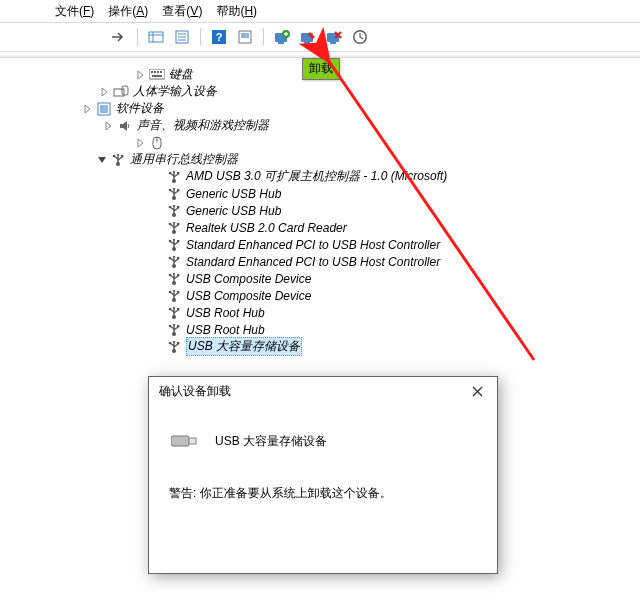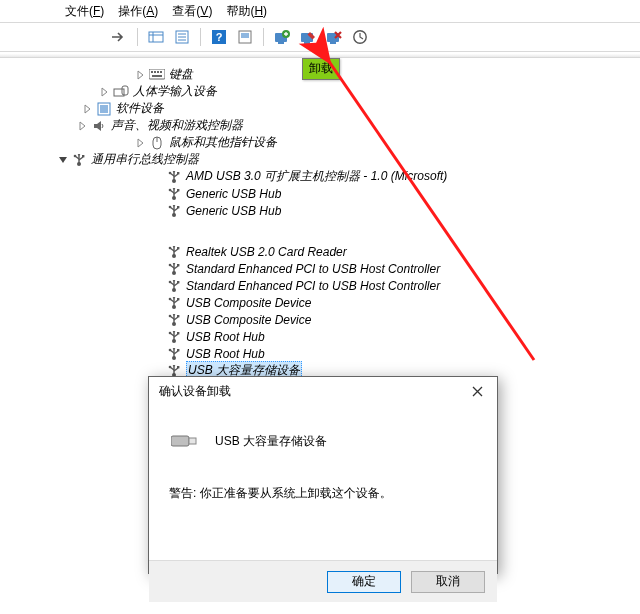--- a/index.html
+++ b/index.html
@@ -8,21 +8,21 @@
     width: 640px; height: 614px;
     font-family: "Microsoft YaHei", "Segoe UI", Tahoma, sans-serif;
     font-size: 12px;
     background: #fff;
     color: #000;
     overflow: hidden;
     position: relative;
   }
   
   .menubar {
-    position: absolute; left: 14px; right: 0; top: 0;
+    position: absolute; left: 4px; right: 0; top: 0;
     height: 22px;
     padding-left: 51px;
     display: flex; align-items: center;
     background: #fff;
   }
   .menubar .mi { margin-right: 14px; cursor: default; }
   .menubar .mi u { text-decoration: underline; }
   
   .toolbar {
     position: absolute; left: 0; right: 0; top: 22px;
@@ -224,21 +224,21 @@
         </svg>
       </span>
     <span class="ic">
         <svg width="14" height="14">
           <rect x="1" y="1" width="12" height="12" fill="none" stroke="#4a88c7"></rect>
           <rect x="3" y="3" width="8" height="8" fill="#8fb7e0"></rect>
         </svg>
       </span>
     <span class="lbl">软件设备</span>
   </div>
-  <div class="row" style="padding-left:76px">
+  <div class="row" style="padding-left:102px">
     <span class="tw">
         <svg width="10" height="10">
           <path d="M2 1 L7 5 L2 9 Z" fill="none" stroke="#888"></path>
         </svg>
       </span>
     <span class="ic">
         <svg width="14" height="14">
           <path d="M2 5 H5 L9 2 V12 L5 9 H2 Z" fill="#666"></path>
           <path d="M10 5 Q12 7 10 9" fill="none" stroke="#666"></path>
         </svg>
@@ -250,24 +250,23 @@
         <svg width="10" height="10">
           <path d="M2 1 L7 5 L2 9 Z" fill="none" stroke="#888"></path>
         </svg>
       </span>
     <span class="ic">
         <svg width="12" height="14">
           <rect x="2" y="1" width="8" height="12" rx="4" fill="none" stroke="#666"></rect>
           <line x1="6" y1="1" x2="6" y2="6" stroke="#666"></line>
         </svg>
       </span>
-    <span class="lbl">鼠标和其他指针设备</span>
-  </div>
-
-  <div class="row" style="padding-left:56px">
+  </div>
+
+  <div class="row" style="padding-left:95px">
     <span class="tw">
         <svg width="10" height="10">
           <path d="M1 2 L9 2 L5 8 Z" fill="#444"></path>
         </svg>
       </span>
     <span class="ic">
         <svg width="14" height="14">
           <circle cx="7" cy="11" r="2" fill="#555"></circle>
           <line x1="7" y1="11" x2="7" y2="2" stroke="#555" stroke-width="1.4"></line>
           <line x1="7" y1="6" x2="3" y2="3" stroke="#555" stroke-width="1.4"></line>
@@ -316,21 +315,21 @@
             <line x1="7" y1="11" x2="7" y2="2" stroke="#555" stroke-width="1.4"></line>
             <line x1="7" y1="6" x2="3" y2="3" stroke="#555" stroke-width="1.4"></line>
             <line x1="7" y1="7" x2="11" y2="4" stroke="#555" stroke-width="1.4"></line>
             <circle cx="3" cy="3" r="1.3" fill="#555"></circle>
             <rect x="10" y="2" width="2.4" height="2.4" fill="#555"></rect>
             <path d="M5.6 1 L8.4 1 L7 3 Z" fill="#555"></path>
           </svg>
         </span>
         <span class="lbl">Generic USB Hub</span>
       </div>
-      <div class="row" style="padding-left: 166px; margin-top: 24px;">
+      <div class="row" style="padding-left: 166px;">
         <span class="ic">
           <svg width="14" height="14">
             <circle cx="7" cy="11" r="2" fill="#555"></circle>
             <line x1="7" y1="11" x2="7" y2="2" stroke="#555" stroke-width="1.4"></line>
             <line x1="7" y1="6" x2="3" y2="3" stroke="#555" stroke-width="1.4"></line>
             <line x1="7" y1="7" x2="11" y2="4" stroke="#555" stroke-width="1.4"></line>
             <circle cx="3" cy="3" r="1.3" fill="#555"></circle>
             <rect x="10" y="2" width="2.4" height="2.4" fill="#555"></rect>
             <path d="M5.6 1 L8.4 1 L7 3 Z" fill="#555"></path>
           </svg>
@@ -451,24 +450,20 @@
     <div class="dlg-dev">
       <span class="ic" style="width:28px;height:20px">
         <svg width="28" height="18">
             <rect x="0" y="4" width="18" height="10" rx="2" fill="#bfbfbf" stroke="#777"></rect>
             <rect x="18" y="6" width="7" height="6" fill="#e5e5e5" stroke="#888"></rect>
           </svg>
       </span>
       <span>USB 大容量存储设备</span>
     </div>
     <div class="dlg-warn">警告: 你正准备要从系统上卸载这个设备。</div>
-  </div>
-  <div class="dlg-btns">
-    <div class="btn primary">确定</div>
-    <div class="btn">取消</div>
   </div>
 </div>
 
 <svg class="anno">
   <defs>
     <marker id="ahead" markerWidth="14" markerHeight="12" refX="2" refY="6" orient="auto">
       <path d="M12 1 L0 6 L12 11 L9 6 Z" fill="#ff1a1a"></path>
     </marker>
   </defs>
   <line x1="534" y1="360" x2="328" y2="60" stroke="#ff1a1a" stroke-width="3" marker-end="url(#ahead)"></line>

